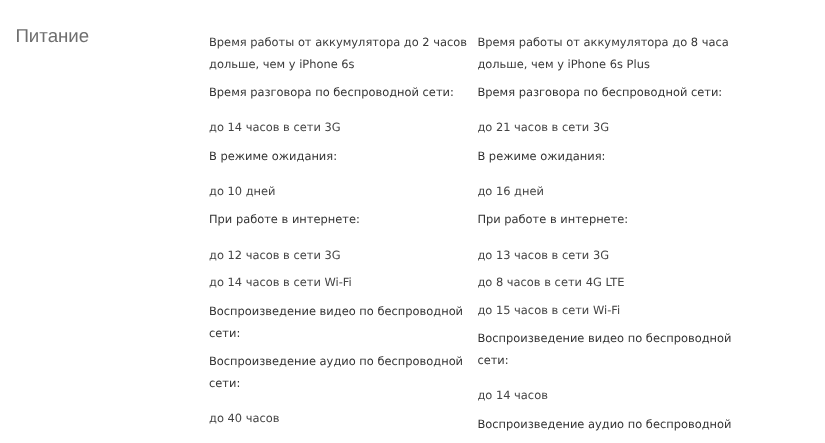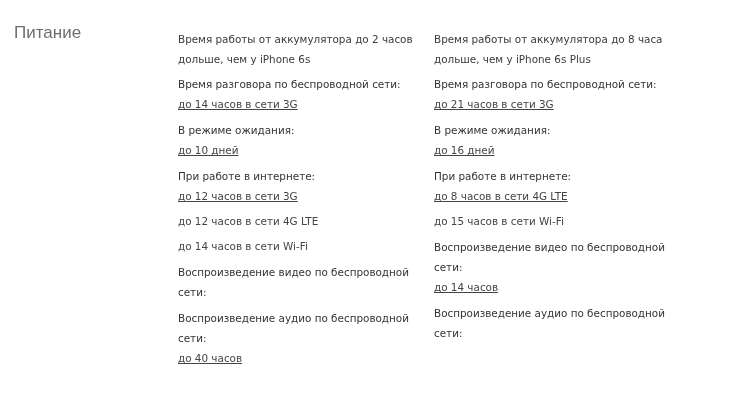--- a/index.html
+++ b/index.html
@@ -27,39 +27,39 @@
       color: #6e6e6e;
       margin: 0;
     }
     .col {
       position: absolute;
       top: 29px;
       width: 250px;
       font-size: 10.4px;
       line-height: 20px;
     }
-    .col.left { left: 178px; }
+    .col.left { left: 190px; }
     .col.right { left: 434px; }
     .intro {
       color: #3a3a3a;
       margin-bottom: 5px;
       line-height: 20px;
     }
     .group { margin-bottom: 6px; }
     .head {
       font-weight: normal;
       color: #333333;
       line-height: 20px;
     }
     .val {
       color: #444444;
       line-height: 20px;
     }
     .val + .val { margin-top: 5px; }
-    .head + .val { margin-top: 0; text-decoration: underline; }
+    .head + .val { margin-top: 12px; }
     .wrap {
       width: 235px;
     }
   </style>
 </head>
 <body>
 
 <h2 class="section-title">
   <span>Питание</span><br>
 </h2>
@@ -73,21 +73,20 @@
   </div>
 
   <div class="group">
     <div class="head">В режиме ожидания:</div>
     <div class="val">до 10 дней</div>
   </div>
 
   <div class="group">
     <div class="head">При работе в интернете:</div>
     <div class="val">до 12 часов в сети 3G</div>
-    <div class="val">до 12 часов в сети 4G LTE</div>
     <div class="val">до 14 часов в сети Wi‑Fi</div>
   </div>
 
   <div class="group">
     <div class="head wrap">Воспроизведение видео по беспроводной сети:</div>
   </div>
 
   <div class="group">
     <div class="head wrap">Воспроизведение аудио по беспроводной сети:</div>
     <div class="val">до 40 часов</div>
@@ -102,20 +101,21 @@
     <div class="val">до 21 часов в сети 3G</div>
   </div>
 
   <div class="group">
     <div class="head">В режиме ожидания:</div>
     <div class="val">до 16 дней</div>
   </div>
 
   <div class="group">
     <div class="head">При работе в интернете:</div>
+    <div class="val">до 13 часов в сети 3G</div>
     <div class="val">до 8 часов в сети 4G LTE</div>
     <div class="val">до 15 часов в сети Wi‑Fi</div>
   </div>
 
   <div class="group">
     <div class="head wrap">Воспроизведение видео по беспроводной сети:</div>
     <div class="val">до 14 часов</div>
   </div>
 
   <div class="group">

